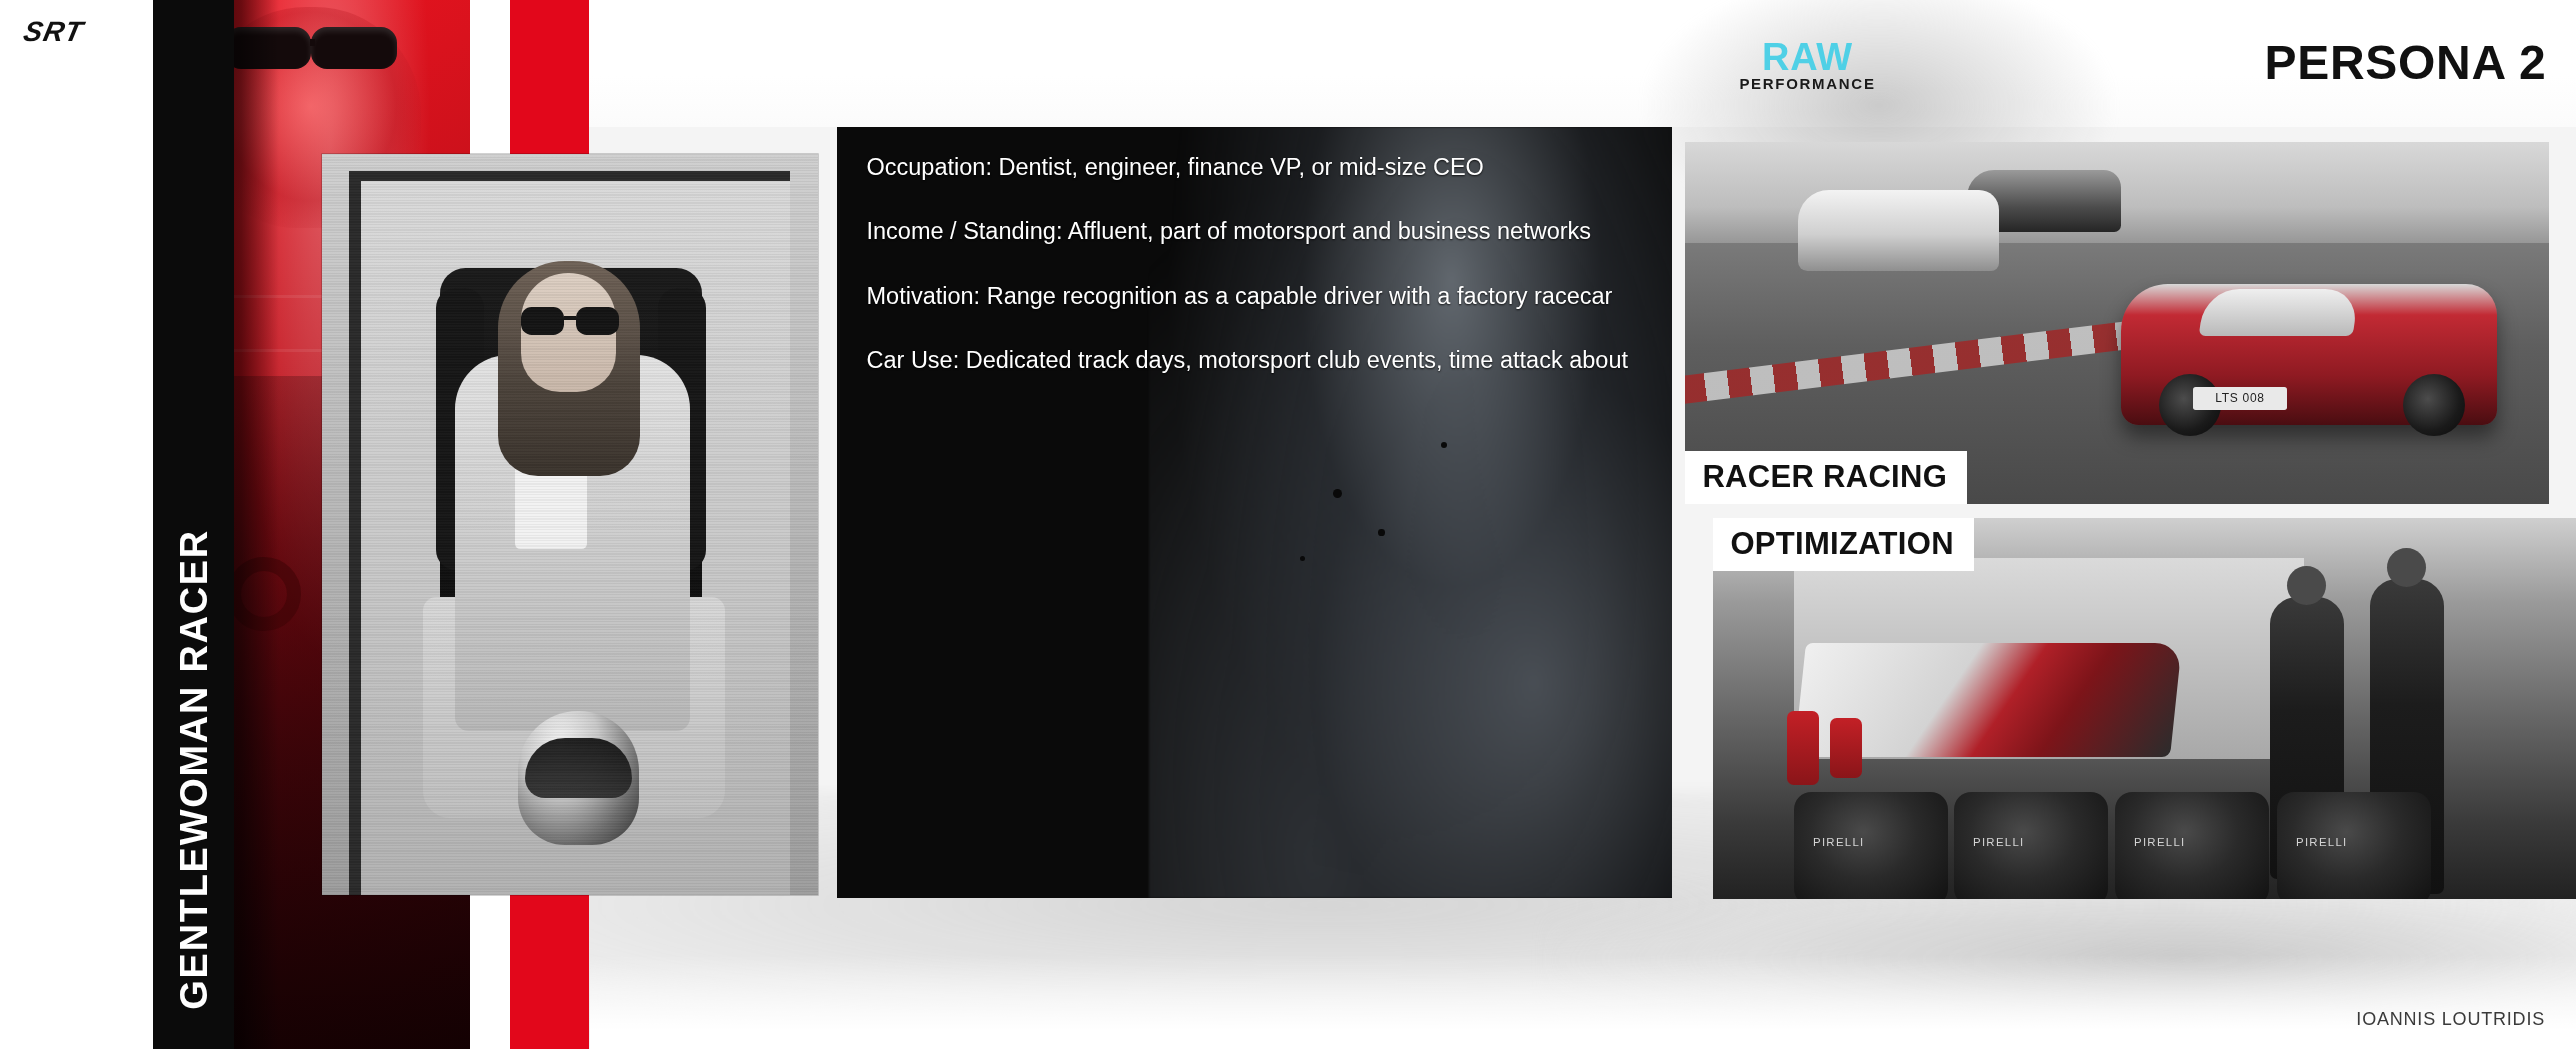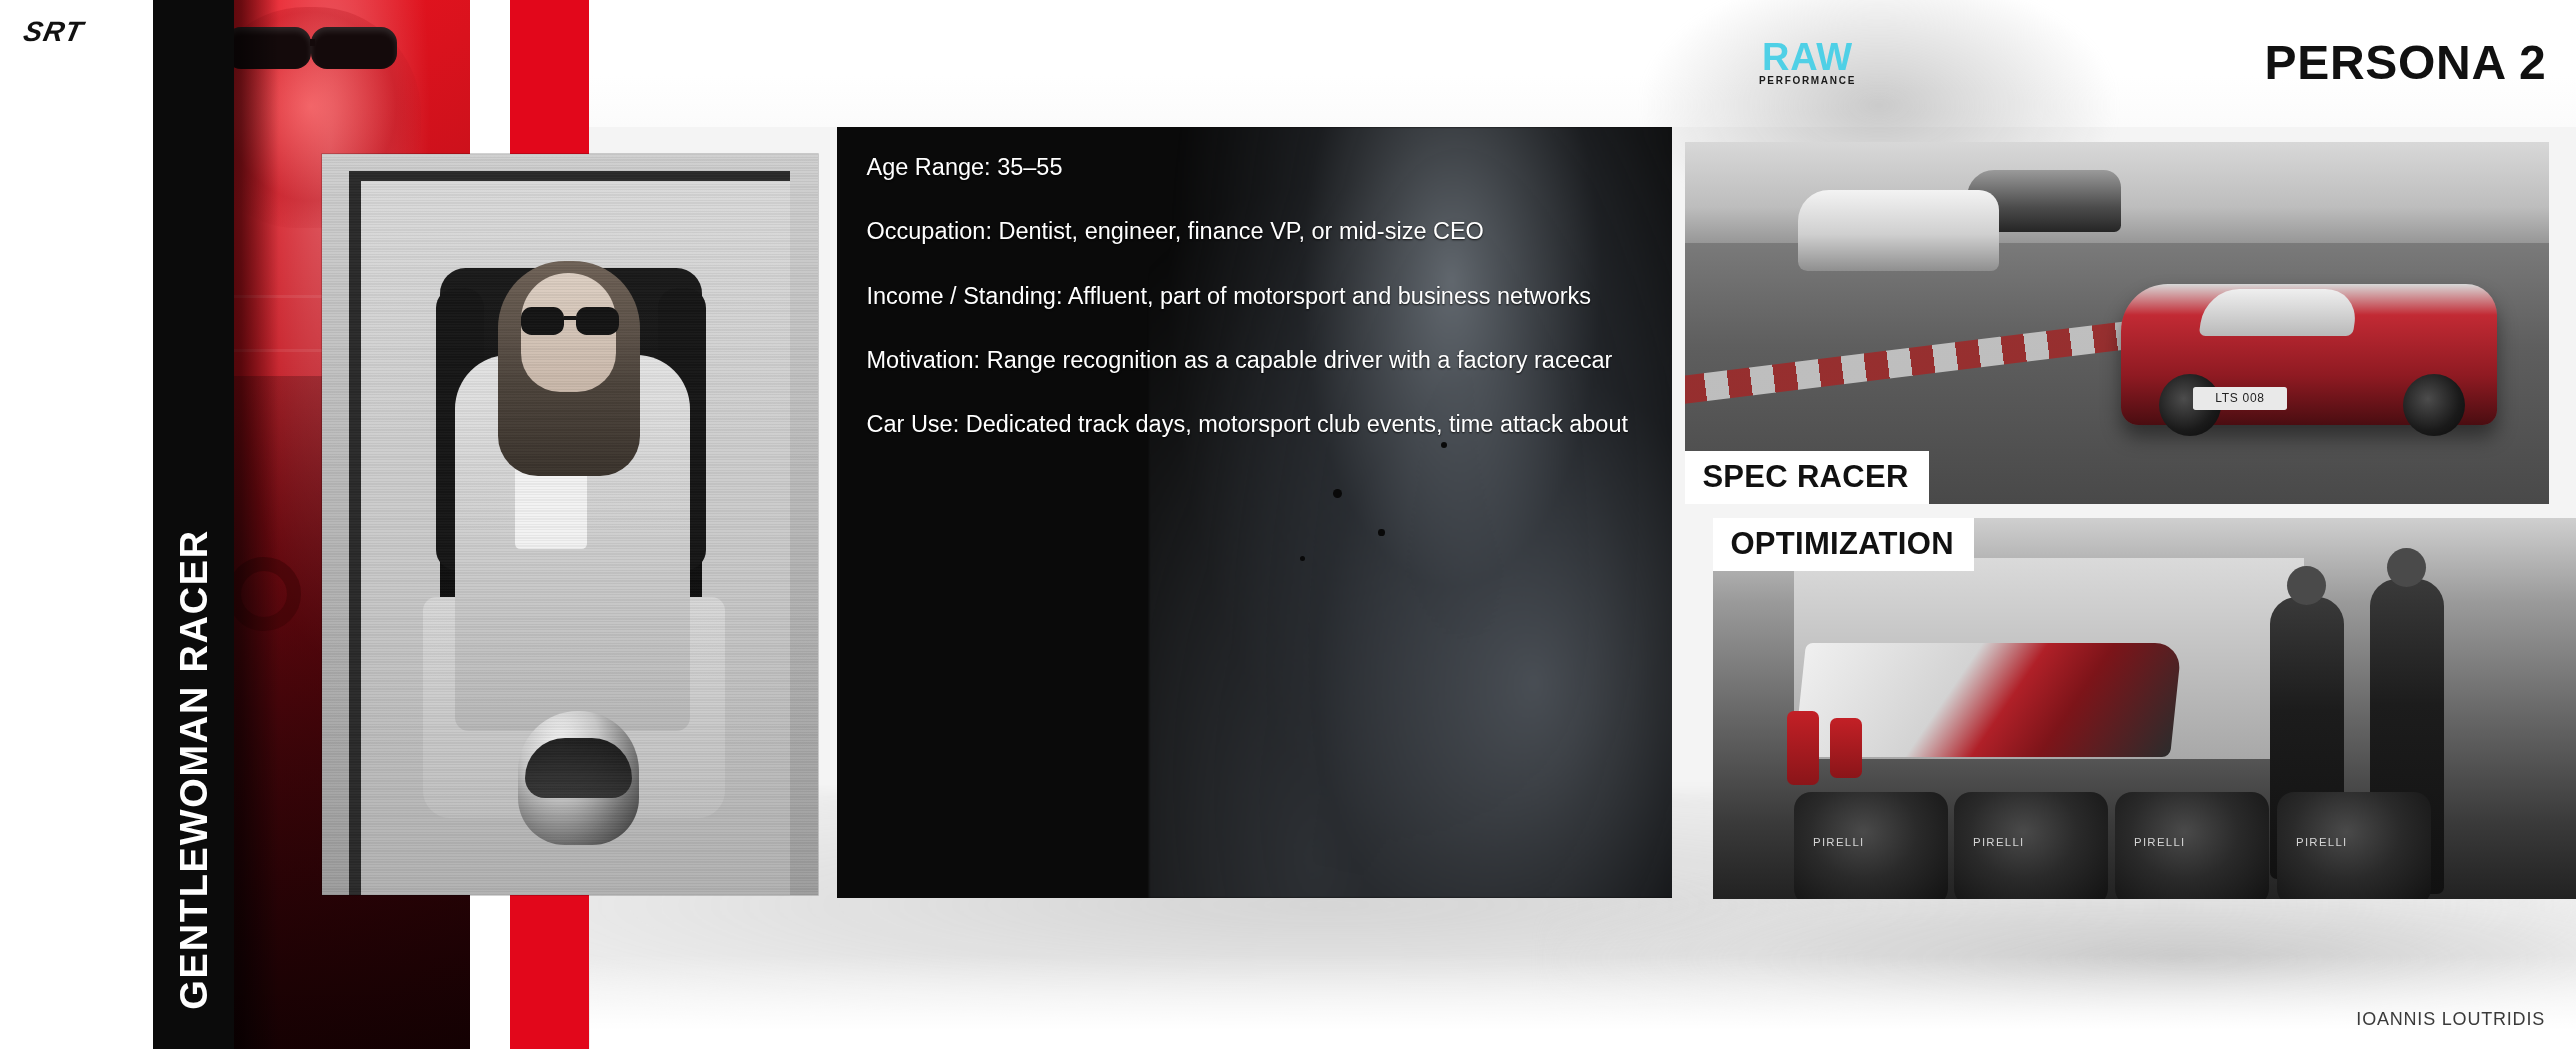--- a/index.html
+++ b/index.html
@@ -142,21 +142,21 @@
   
   .raw-logo {
     position: absolute; top: 39px; left: 1737px;
     width: 141px; text-align: center;
   }
   .raw-word {
     font-size: 38px; font-weight: 700; color: #4fd0e6; line-height: .95;
     letter-spacing: 0.7px;
   }
   .raw-sub {
-    font-size: 10px; font-weight: 700; color: #1a1a1a; letter-spacing: 1.7px;
+    font-size: 15px; font-weight: 700; color: #1a1a1a; letter-spacing: 1.7px;
   }
   .persona-title {
     position: absolute; top: 35px; right: 29.5px;
     font-size: 48px; font-weight: 700; color: #111; letter-spacing: 0.7px; text-align: right;
   }
 
   
   .woman-card {
     position: absolute; left: 322px; top: 154px; width: 496px; height: 741px;
     background: #121212;
@@ -459,21 +459,20 @@
   </div>
 
   <div class="text-panel">
     <div class="tp-smoke"></div>
     <div class="tp-speck" style="left:496px;top:362px;width:9.4px;height:9.4px"></div>
     <div class="tp-speck" style="left:541px;top:402px;width:6.7px;height:6.7px"></div>
     <div class="tp-speck" style="left:463px;top:429px;width:5.4px;height:5.4px"></div>
     <div class="tp-speck" style="left:604px;top:315px;width:6px;height:6px"></div>
 
     <div class="tp-copy">
-      <div class="tp-line">Age Range: 35–55</div>
       <div class="tp-line">Occupation: Dentist, engineer, finance VP, or mid-size CEO</div>
       <div class="tp-line">Income / Standing: Affluent, part of motorsport and business networks</div>
       <div class="tp-line">Motivation: Range recognition as a capable driver with a factory racecar</div>
       <div class="tp-line">Car Use: Dedicated track days, motorsport club events, time attack about</div>
     </div>
   </div>
 
   <div class="right-card card-spec">
     <div class="track-bg"></div>
     <div class="grass"></div>
@@ -481,21 +480,21 @@
     <div class="track-curb"></div>
 
     <div class="car car-dark"></div>
     <div class="car car-white"></div>
     <div class="car car-red">
       <div class="car-wheel" style="left:38px"></div>
       <div class="car-wheel" style="right:32px"></div>
       <div class="plate">LTS 008</div>
     </div>
 
-    <div class="card-label">SPEC RACER</div>
+    <div class="card-label">RACER RACING</div>
   </div>
 
   <div class="right-card card-opt">
     <div class="garage-bg"></div>
     <div class="garage-wall"></div>
     <div class="garage-car"></div>
     <div class="extinguisher"></div>
     <div class="extinguisher e2"></div>
     <div class="person p1"></div>
     <div class="person p2"></div>

